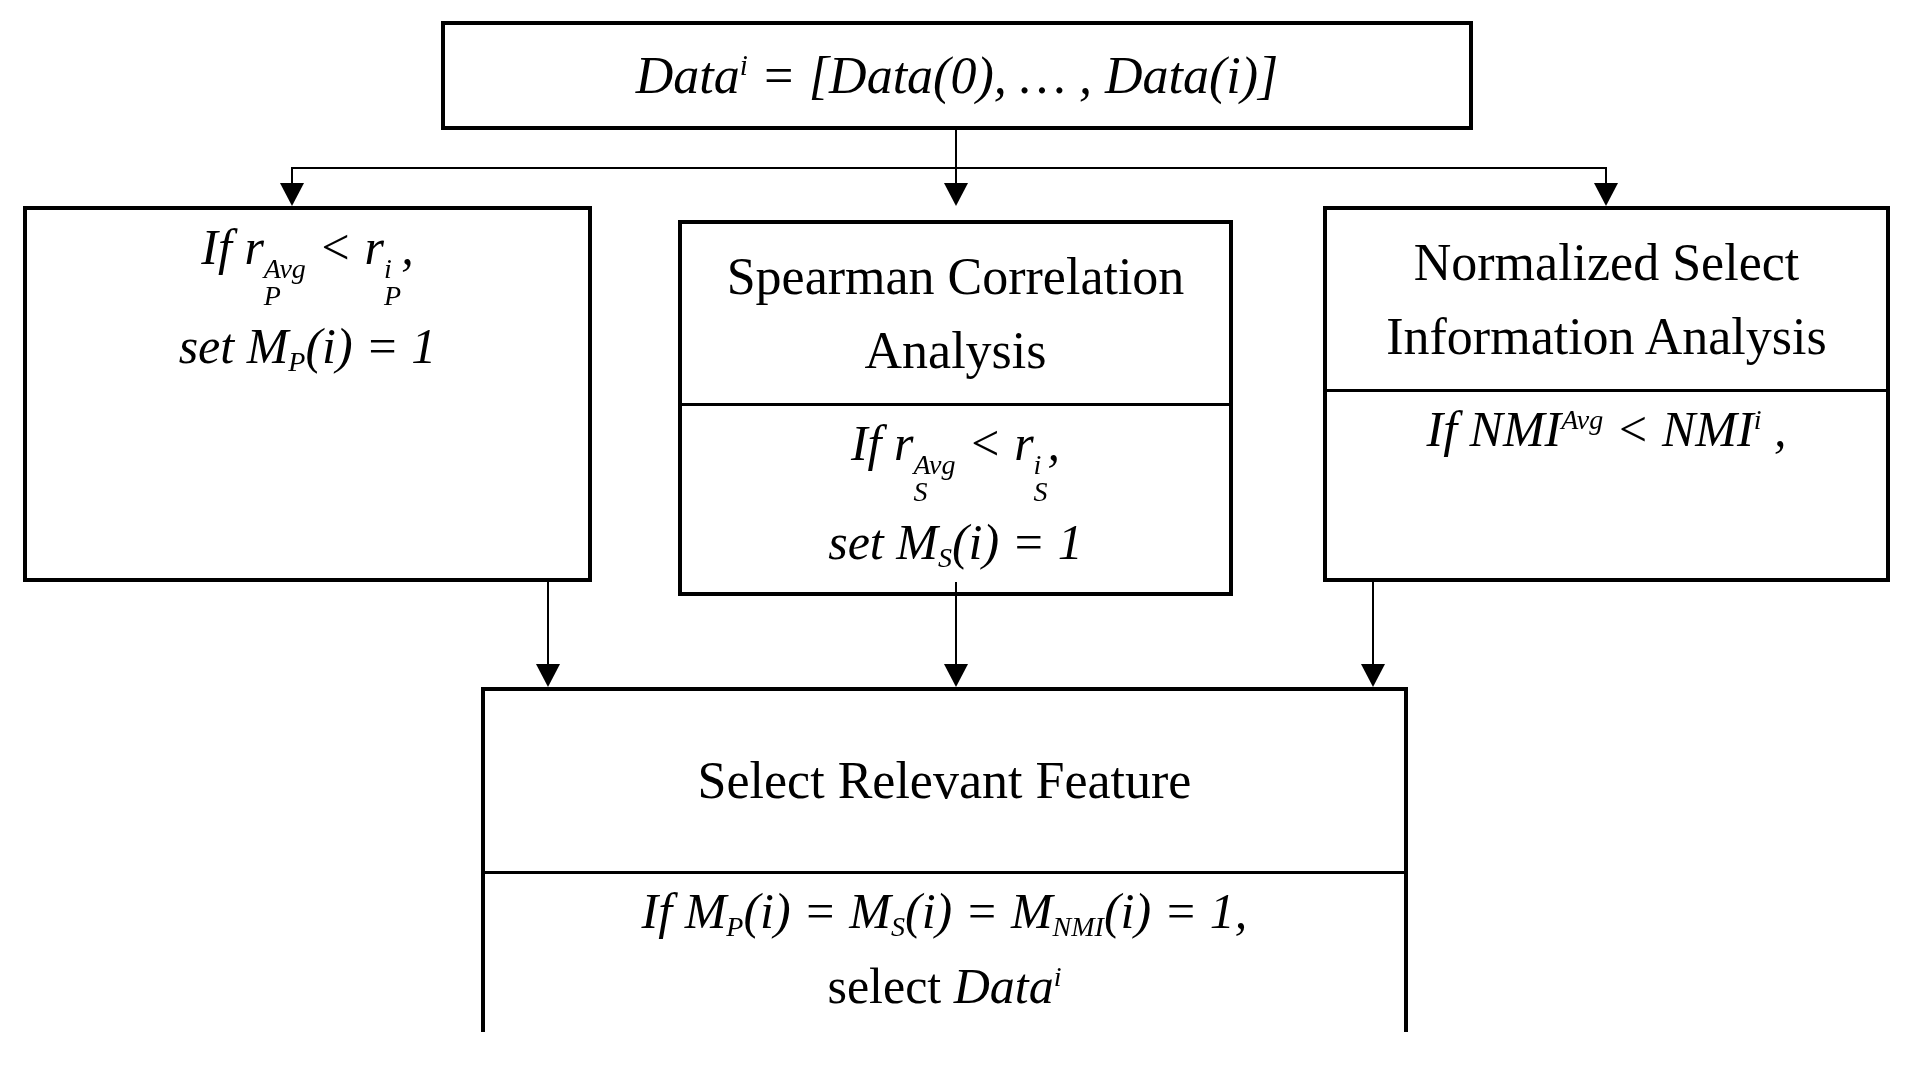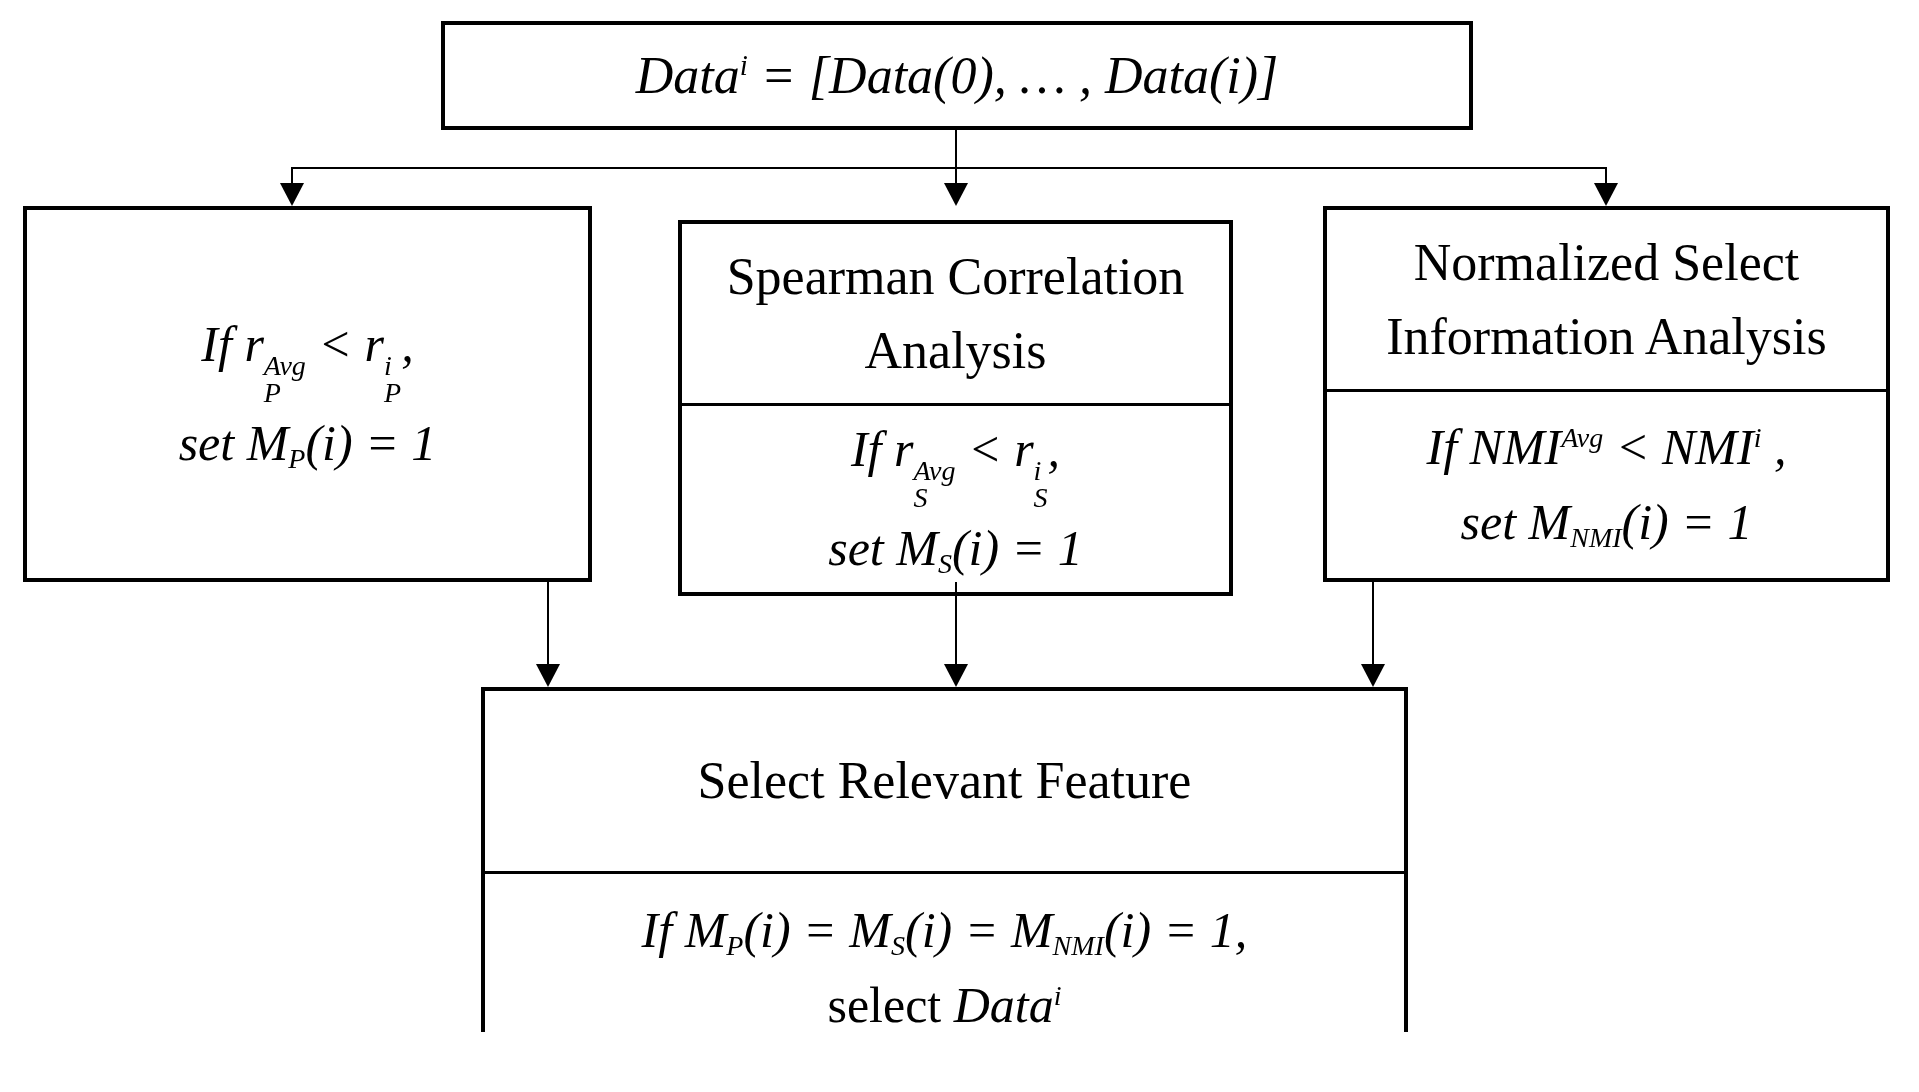--- a/index.html
+++ b/index.html
@@ -34,21 +34,20 @@
     text-align: center;
     border-bottom: 3px solid var(--ink);
     font-size: 52px;
     line-height: 1.42;
     padding: 0 4px;
   }
   .fm {
     flex: 1;
     display: flex;
     flex-direction: column;
-    justify-content: center;
     align-items: center;
     text-align: center;
     font-size: 50px;
     line-height: 1.5;
     padding: 0 2px;
   }
   .topmath { font-size: 52px; }
   .fm-lg { font-size: 50px; }
   .mline { white-space: nowrap; }
   .it { font-style: italic; }
@@ -117,21 +116,20 @@
             <span>S</span>
           </span><span class="it">,</span></span>
       <span class="mline"><span class="it">set M</span><span class="sub">S</span><span class="it">(i) = 1</span></span>
     </div>
   </div>
 
   <div class="node" style="left:1323px; top:206px; width:567px; height:376px;">
     <div class="hd" style="flex:0 0 182px;">Normalized Select Information Analysis</div>
     <div class="fm">
       <span class="mline"><span class="it">If NMI</span><span class="sup">Avg</span><span class="it"> &lt; NMI</span><span class="sup">i</span><span class="it"> ,</span></span>
-      <span class="mline"><span class="it">set M</span><span class="sub">NMI</span><span class="it">(i) = 1</span></span>
     </div>
   </div>
 
   <div class="vline" style="left:547px; top:582px; height:84px;"></div>
   <div class="vline" style="left:955px; top:582px; height:84px;"></div>
   <div class="vline" style="left:1372px; top:582px; height:84px;"></div>
   <div class="ah" style="left:536px; top:664px;"></div>
   <div class="ah" style="left:944px; top:664px;"></div>
   <div class="ah" style="left:1361px; top:664px;"></div>
 

